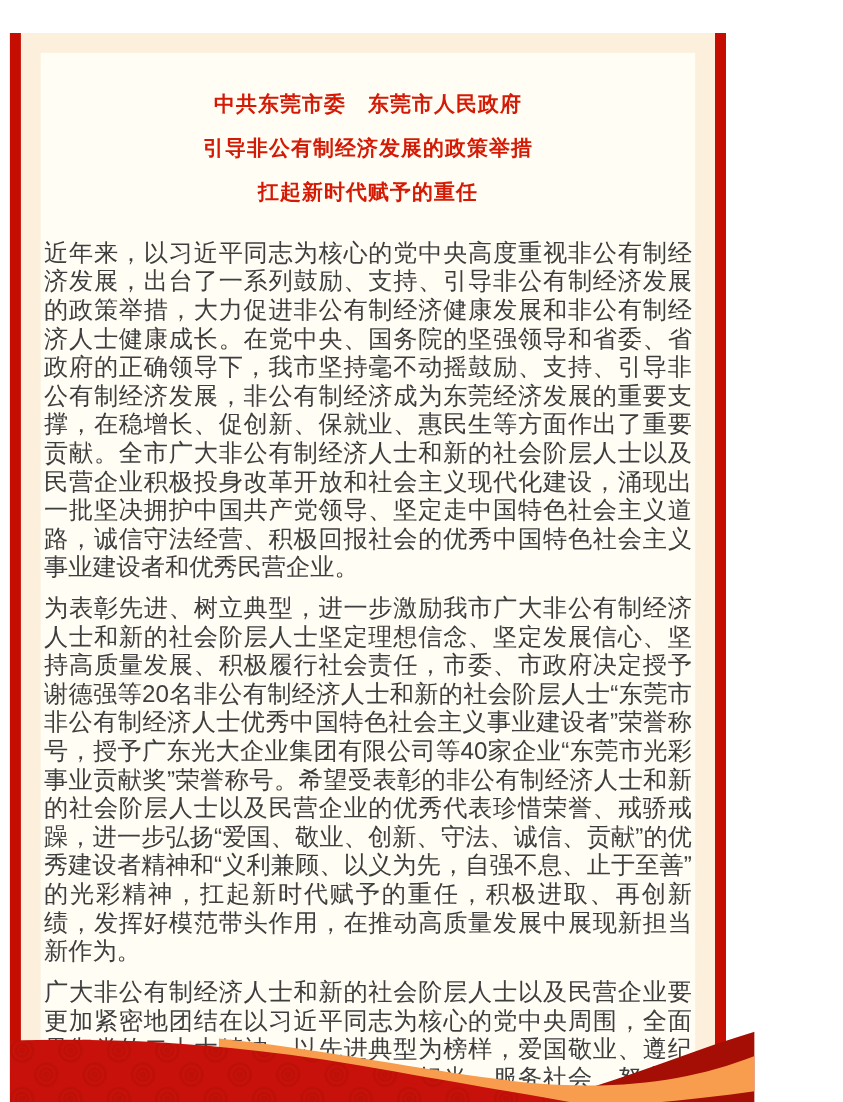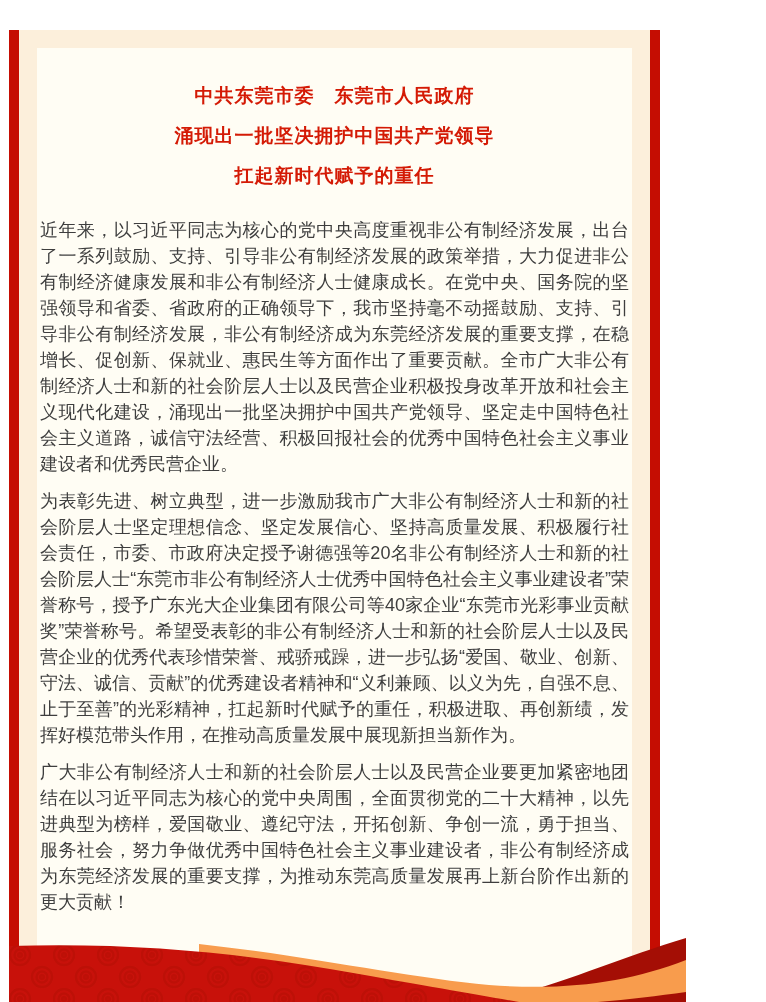--- a/index.html
+++ b/index.html
@@ -47,21 +47,21 @@
   .title-line{
     text-align:center;
     font-size:19px;
     font-weight:bold;
     line-height:40px;
     color:var(--title-red);
     letter-spacing:1px;
     white-space:pre;
   }
   .body-text p{
-    font-size:18px;
+    font-size:22px;
     line-height:26px;
     color:var(--body-text);
     text-align:justify;
     margin:0 0 11px;
   }
   .wave-footer{
     position:absolute;
     left:0;bottom:0;
     width:677px;height:102px;
     display:block;
@@ -77,21 +77,21 @@
 <div class="poster">
 
   <div class="edge-strip left"></div>
   <div class="edge-strip right"></div>
 
   <div class="card">
     <div class="content">
 
       <div class="title-block">
         <div class="title-line">中共东莞市委　东莞市人民政府</div>
-        <div class="title-line">涌现出一批坚决拥护中国共产党领导</div>
+        <div class="title-line">引导非公有制经济发展的政策举措</div>
         <div class="title-line">扛起新时代赋予的重任</div>
       </div>
 
       <div class="body-text">
         <p>近年来，以习近平同志为核心的党中央高度重视非公有制经济发展，出台了一系列鼓励、支持、引导非公有制经济发展的政策举措，大力促进非公有制经济健康发展和非公有制经济人士健康成长。在党中央、国务院的坚强领导和省委、省政府的正确领导下，我市坚持毫不动摇鼓励、支持、引导非公有制经济发展，非公有制经济成为东莞经济发展的重要支撑，在稳增长、促创新、保就业、惠民生等方面作出了重要贡献。全市广大非公有制经济人士和新的社会阶层人士以及民营企业积极投身改革开放和社会主义现代化建设，涌现出一批坚决拥护中国共产党领导、坚定走中国特色社会主义道路，诚信守法经营、积极回报社会的优秀中国特色社会主义事业建设者和优秀民营企业。</p>
         <p>为表彰先进、树立典型，进一步激励我市广大非公有制经济人士和新的社会阶层人士坚定理想信念、坚定发展信心、坚持高质量发展、积极履行社会责任，市委、市政府决定授予谢德强等20名非公有制经济人士和新的社会阶层人士“东莞市非公有制经济人士优秀中国特色社会主义事业建设者”荣誉称号，授予广东光大企业集团有限公司等40家企业“东莞市光彩事业贡献奖”荣誉称号。希望受表彰的非公有制经济人士和新的社会阶层人士以及民营企业的优秀代表珍惜荣誉、戒骄戒躁，进一步弘扬“爱国、敬业、创新、守法、诚信、贡献”的优秀建设者精神和“义利兼顾、以义为先，自强不息、止于至善”的光彩精神，扛起新时代赋予的重任，积极进取、再创新绩，发挥好模范带头作用，在推动高质量发展中展现新担当新作为。</p>
         <p>广大非公有制经济人士和新的社会阶层人士以及民营企业要更加紧密地团结在以习近平同志为核心的党中央周围，全面贯彻党的二十大精神，以先进典型为榜样，爱国敬业、遵纪守法，开拓创新、争创一流，勇于担当、服务社会，努力争做优秀中国特色社会主义事业建设者，非公有制经济成为东莞经济发展的重要支撑，为推动东莞高质量发展再上新台阶作出新的更大贡献！</p>
       </div>
 
     </div>

